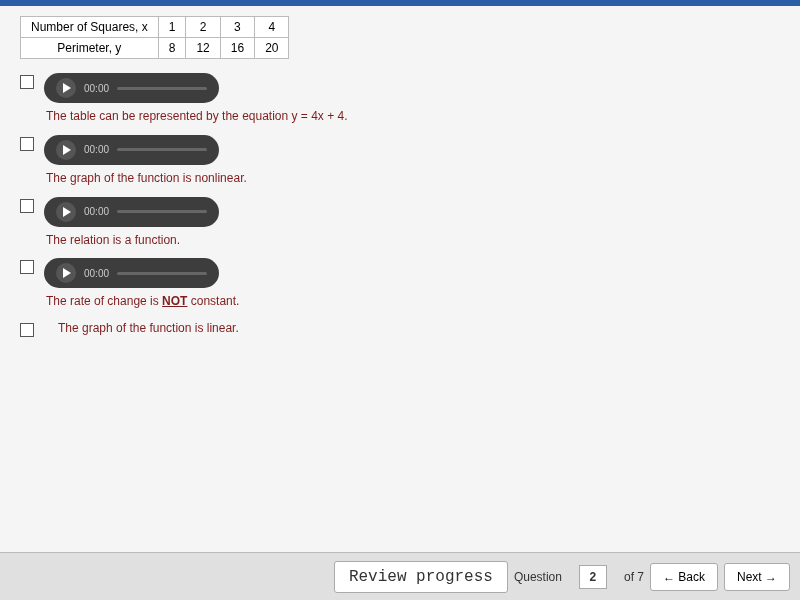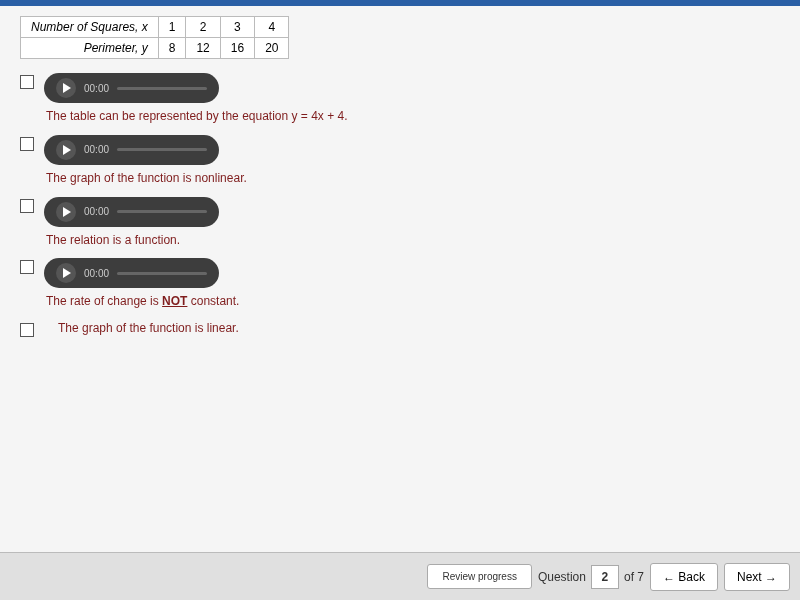--- a/index.html
+++ b/index.html
@@ -42,23 +42,22 @@
       background: white;
       border: 1px solid #ccc;
     }
     .data-table td, .data-table th {
       border: 1px solid #bbb;
       padding: 3px 10px;
       font-size: 12px;
       text-align: center;
     }
     .data-table td:first-child {
-      text-align: right;
+      text-align: center;
       min-width: 130px;
-      font-style: italic;
     }
 
     
     .answer-option {
       display: flex;
       align-items: flex-start;
       margin-bottom: 10px;
       gap: 10px;
     }
 
@@ -152,29 +151,30 @@
       justify-content: flex-end;
       padding: 0 10px;
       gap: 6px;
     }
 
     .review-btn {
       background: white;
       border: 1px solid #aaa;
       border-radius: 3px;
       padding: 6px 14px;
-      font-size: 10px;
+      font-size: 16px;
       color: #333;
       cursor: pointer;
+      font-family: Liberation Mono, monospace;
     }
 
     .question-indicator {
       display: flex;
       align-items: center;
-      gap: 5px;
+      gap: 17px;
       font-size: 12px;
       color: #333;
     }
 
     .question-number-box {
       border: 1px solid #aaa;
       background: white;
       width: 28px;
       height: 24px;
       display: flex;

